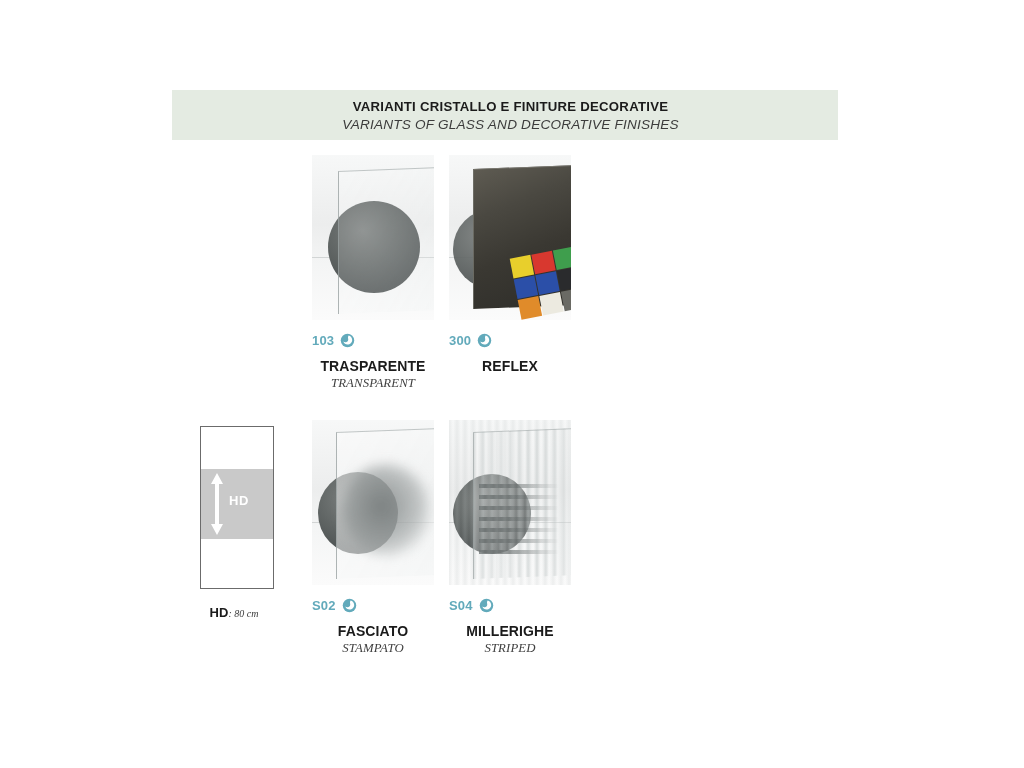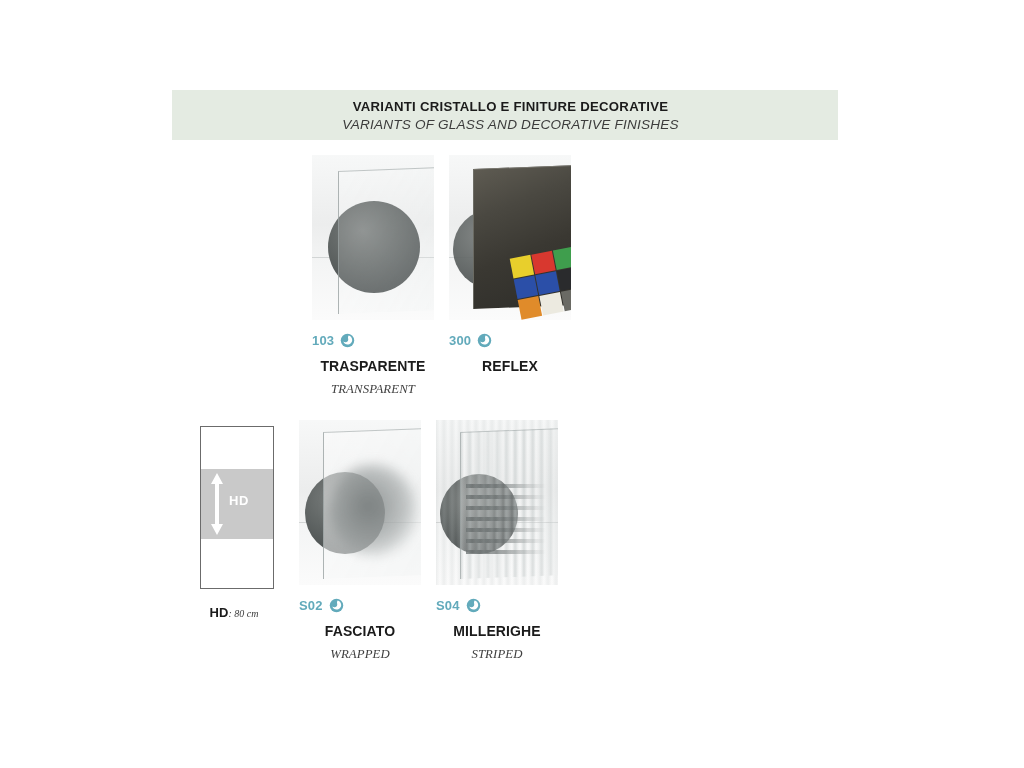--- a/index.html
+++ b/index.html
@@ -44,21 +44,21 @@
     font-size: 13.6px;
     letter-spacing: 0.2px;
     color: #3c3c3c;
     line-height: 18px;
     margin-top: 1px;
   }
 
   
   .row { position: absolute; }
   #row-1 { left: 312px; top: 155px; }
-  #row-2 { left: 299px; top: 420px; }
+  #row-2 { left: 312px; top: 420px; }
 
   .cards { display: flex; gap: 15px; }
 
   .card { width: 122px; }
 
   .thumb {
     position: relative;
     width: 122px;
     height: 165px;
     overflow: hidden;
@@ -232,21 +232,21 @@
     letter-spacing: 0.1px;
     margin-top: 9px;
     white-space: nowrap;
   }
   .name-en {
     font-family: "Liberation Serif", serif;
     font-style: italic;
     font-size: 12.8px;
     color: #3f3f3f;
     letter-spacing: 0.1px;
-    margin-top: 8px;
+    margin-top: 2px;
     white-space: nowrap;
   }
 
   
   #hd-block {
     position: absolute;
     left: 200px;
     top: 426px;
     width: 80px;
   }
@@ -384,21 +384,21 @@
           <div class="code-line">
             <span class="code">S02</span>
             <span>
               <svg class="finish-icon" viewBox="0 0 16 16" aria-hidden="true">
                 <circle cx="8" cy="8" r="7.2" fill="#62aabb"></circle>
                 <path d="M9.1 2.6c2.2.5 3.9 2.4 3.9 4.8 0 2.7-2.2 4.9-4.9 4.9-2.1 0-3.9-1.3-4.6-3.2 1 .9 2.3 1.1 3.5.6 1.5-.6 2-2 1.7-3.6-.2-1.1-.3-2.2.4-3.5z" fill="#ffffff"></path>
               </svg>
             </span>
           </div>
           <div class="name-it">FASCIATO</div>
-          <div class="name-en">WRAPPED</div>
+          <div class="name-en">STAMPATO</div>
         </div>
       </div>
 
       <div class="card">
         <div class="thumb t-millerighe">
           <div class="bg"></div>
           <div class="sphere"></div>
           <div class="pane"></div>
           <div class="stripes"></div>
           <div class="flutes"></div>

